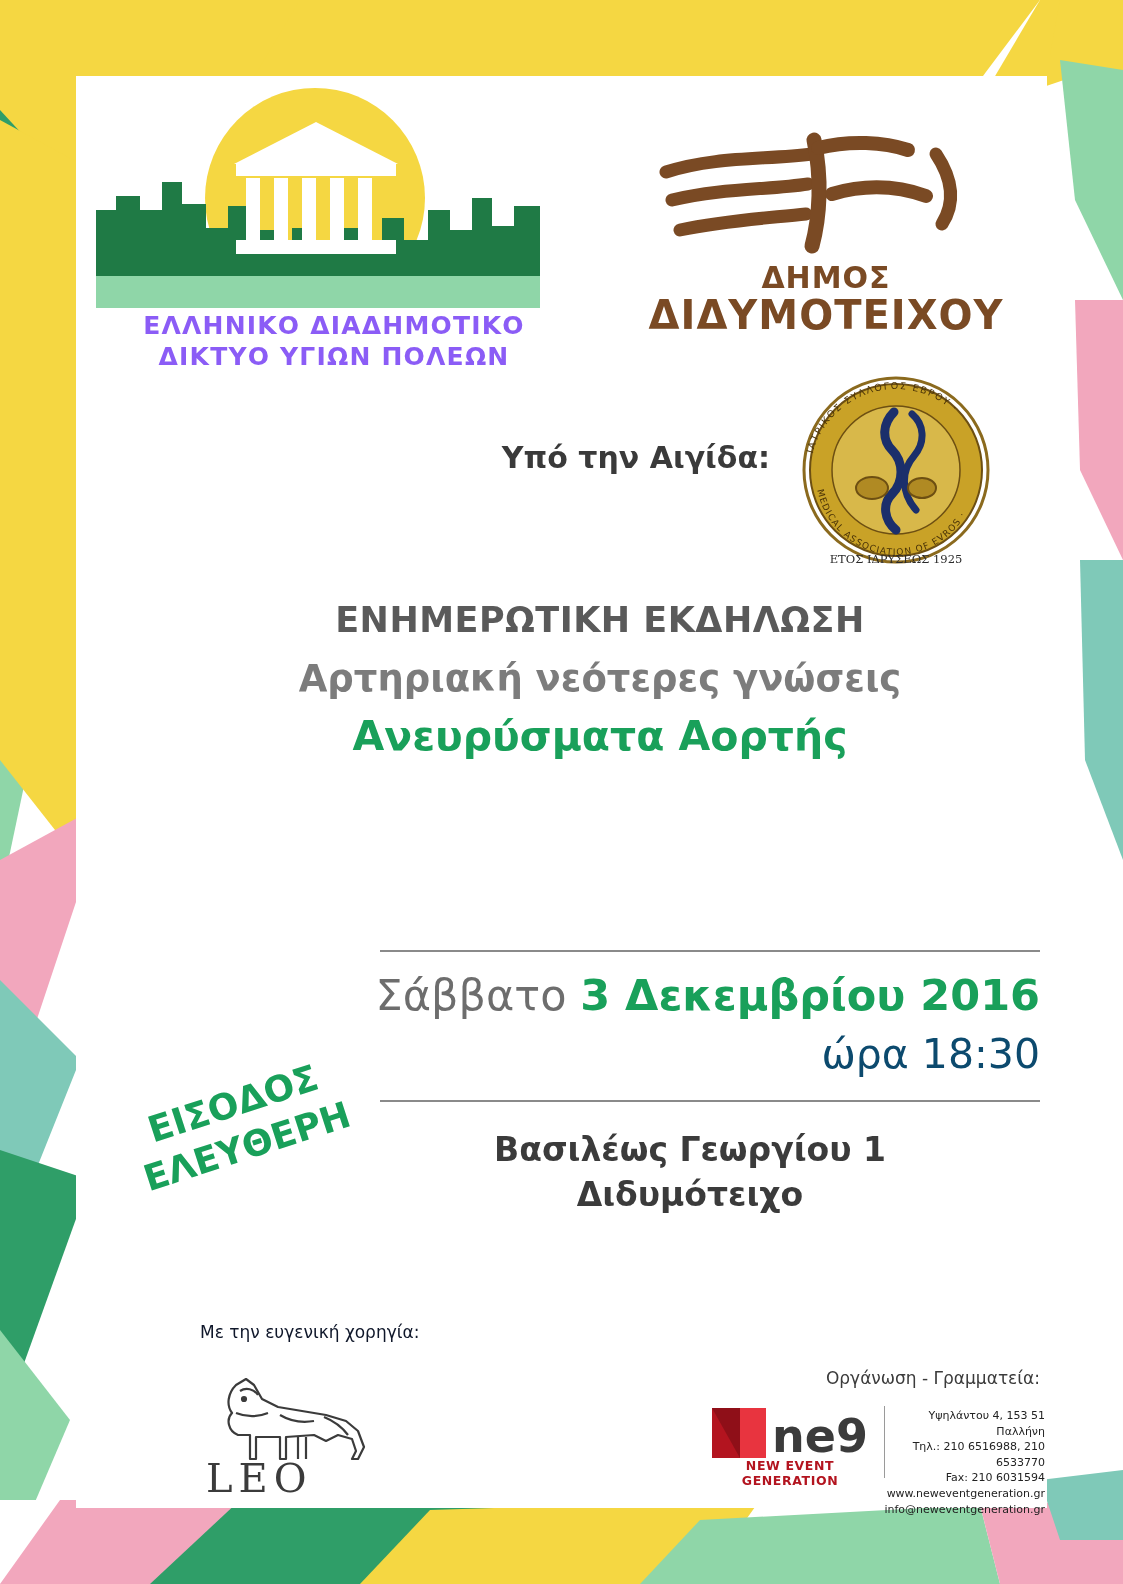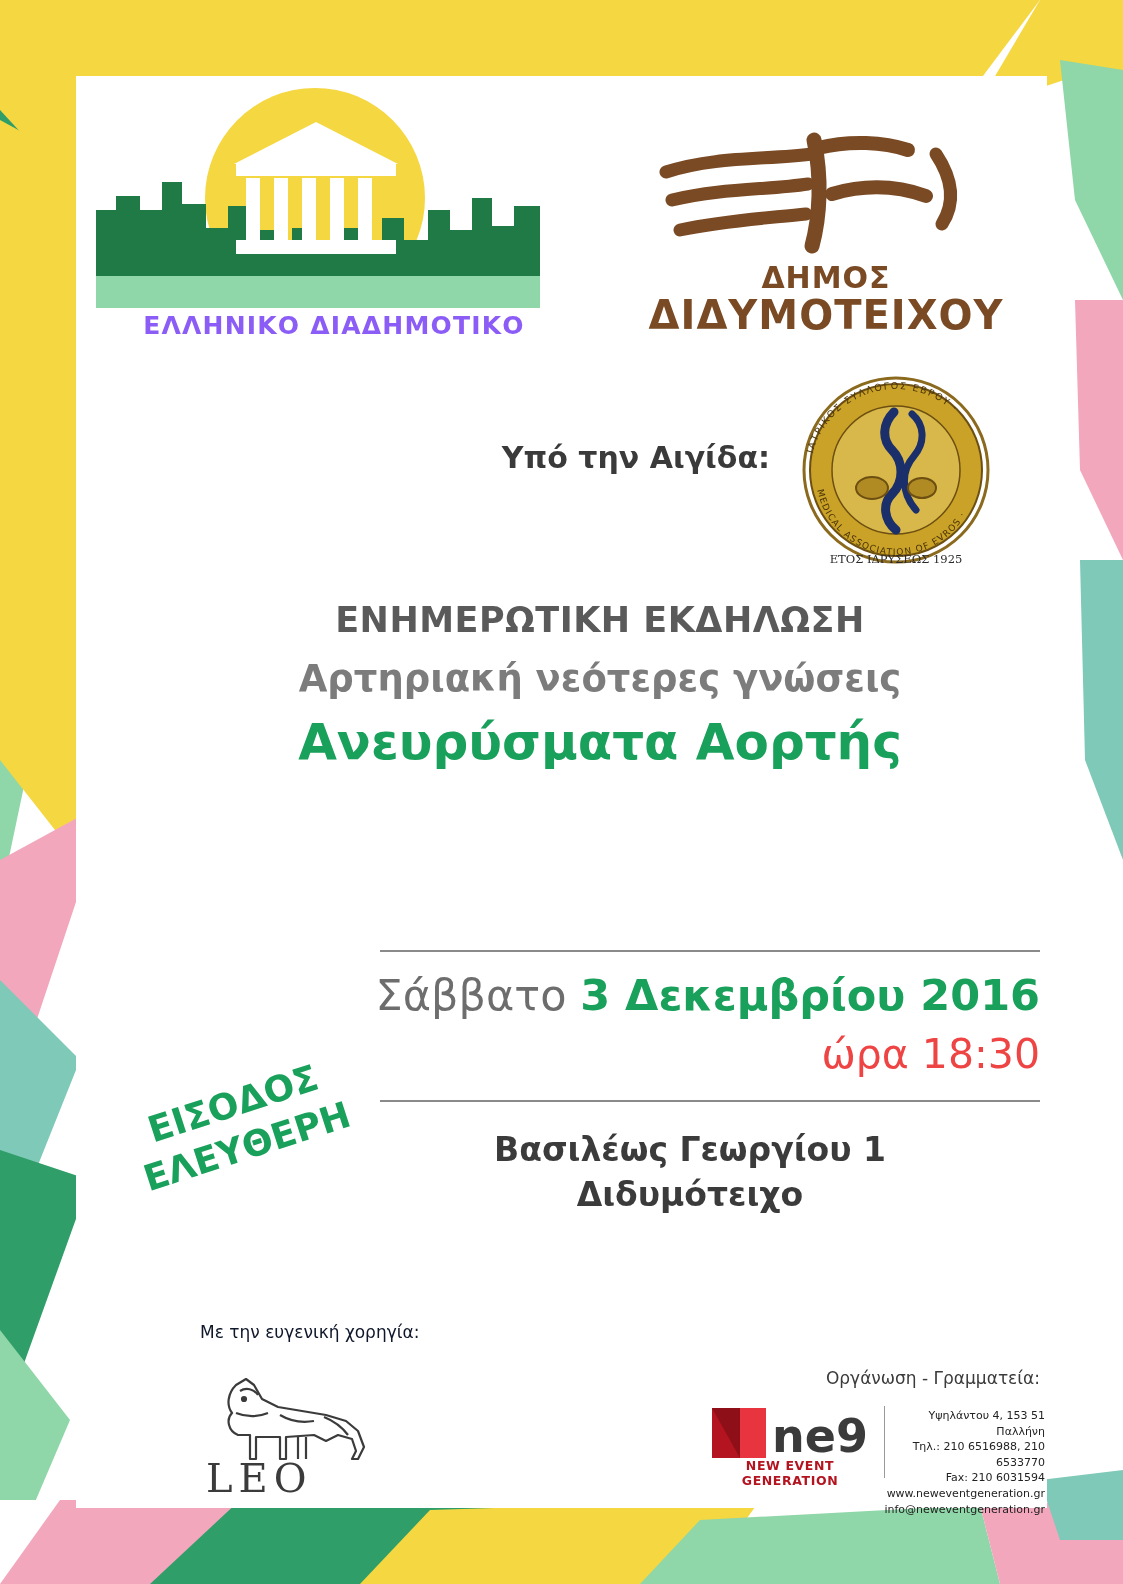--- a/index.html
+++ b/index.html
@@ -132,21 +132,21 @@
     margin-bottom: 16px;
   }
   .t-sub {
     color: #7c7c7c;
     font-size: 37px;
     font-weight: bold;
     line-height: 1.25;
   }
   .t-main {
     color: #19a05a;
-    font-size: 50px;
+    font-size: 41px;
     font-weight: bold;
     line-height: 1.28;
     margin-top: 8px;
   }
 
   
   .rule {
     position: absolute;
     height: 2px;
     background: #8a8a8a;
@@ -167,21 +167,21 @@
     color: #19a05a;
     font-weight: bold;
   }
   .time-line {
     position: absolute;
     left: 340px;
     top: 1030px;
     width: 700px;
     text-align: right;
     font-size: 41px;
-    color: #ef4444;
+    color: #0c4a6e;
   }
 
   
   .venue {
     position: absolute;
     left: 340px;
     top: 1128px;
     width: 700px;
     text-align: center;
     color: #2f8f55;
@@ -341,20 +341,21 @@
         <rect x="158" y="86" width="160" height="12" fill="#ffffff"></rect>
         <rect x="168" y="100" width="14" height="62" fill="#ffffff"></rect>
         <rect x="196" y="100" width="14" height="62" fill="#ffffff"></rect>
         <rect x="224" y="100" width="14" height="62" fill="#ffffff"></rect>
         <rect x="252" y="100" width="14" height="62" fill="#ffffff"></rect>
         <rect x="280" y="100" width="14" height="62" fill="#ffffff"></rect>
         <rect x="158" y="162" width="160" height="14" fill="#ffffff"></rect>
       </svg>
       <div class="hl-text">
         <div>ΕΛΛΗΝΙΚΟ ΔΙΑΔΗΜΟΤΙΚΟ</div>
+        <div>ΔΙΚΤΥΟ ΥΓΙΩΝ ΠΟΛΕΩΝ</div>
       </div>
     </div>
 
     <div class="logo-muni">
       <svg width="380" height="140" viewBox="0 0 380 140">
         <g fill="none" stroke="#7a4a24" stroke-linecap="round">
           <path d="M30,52 C80,36 130,40 176,34" stroke-width="13"></path>
           <path d="M36,80 C86,68 132,70 172,64" stroke-width="13"></path>
           <path d="M44,110 C92,100 134,98 170,94" stroke-width="13"></path>
           <path d="M178,20 C186,58 184,96 176,126" stroke-width="15"></path>

